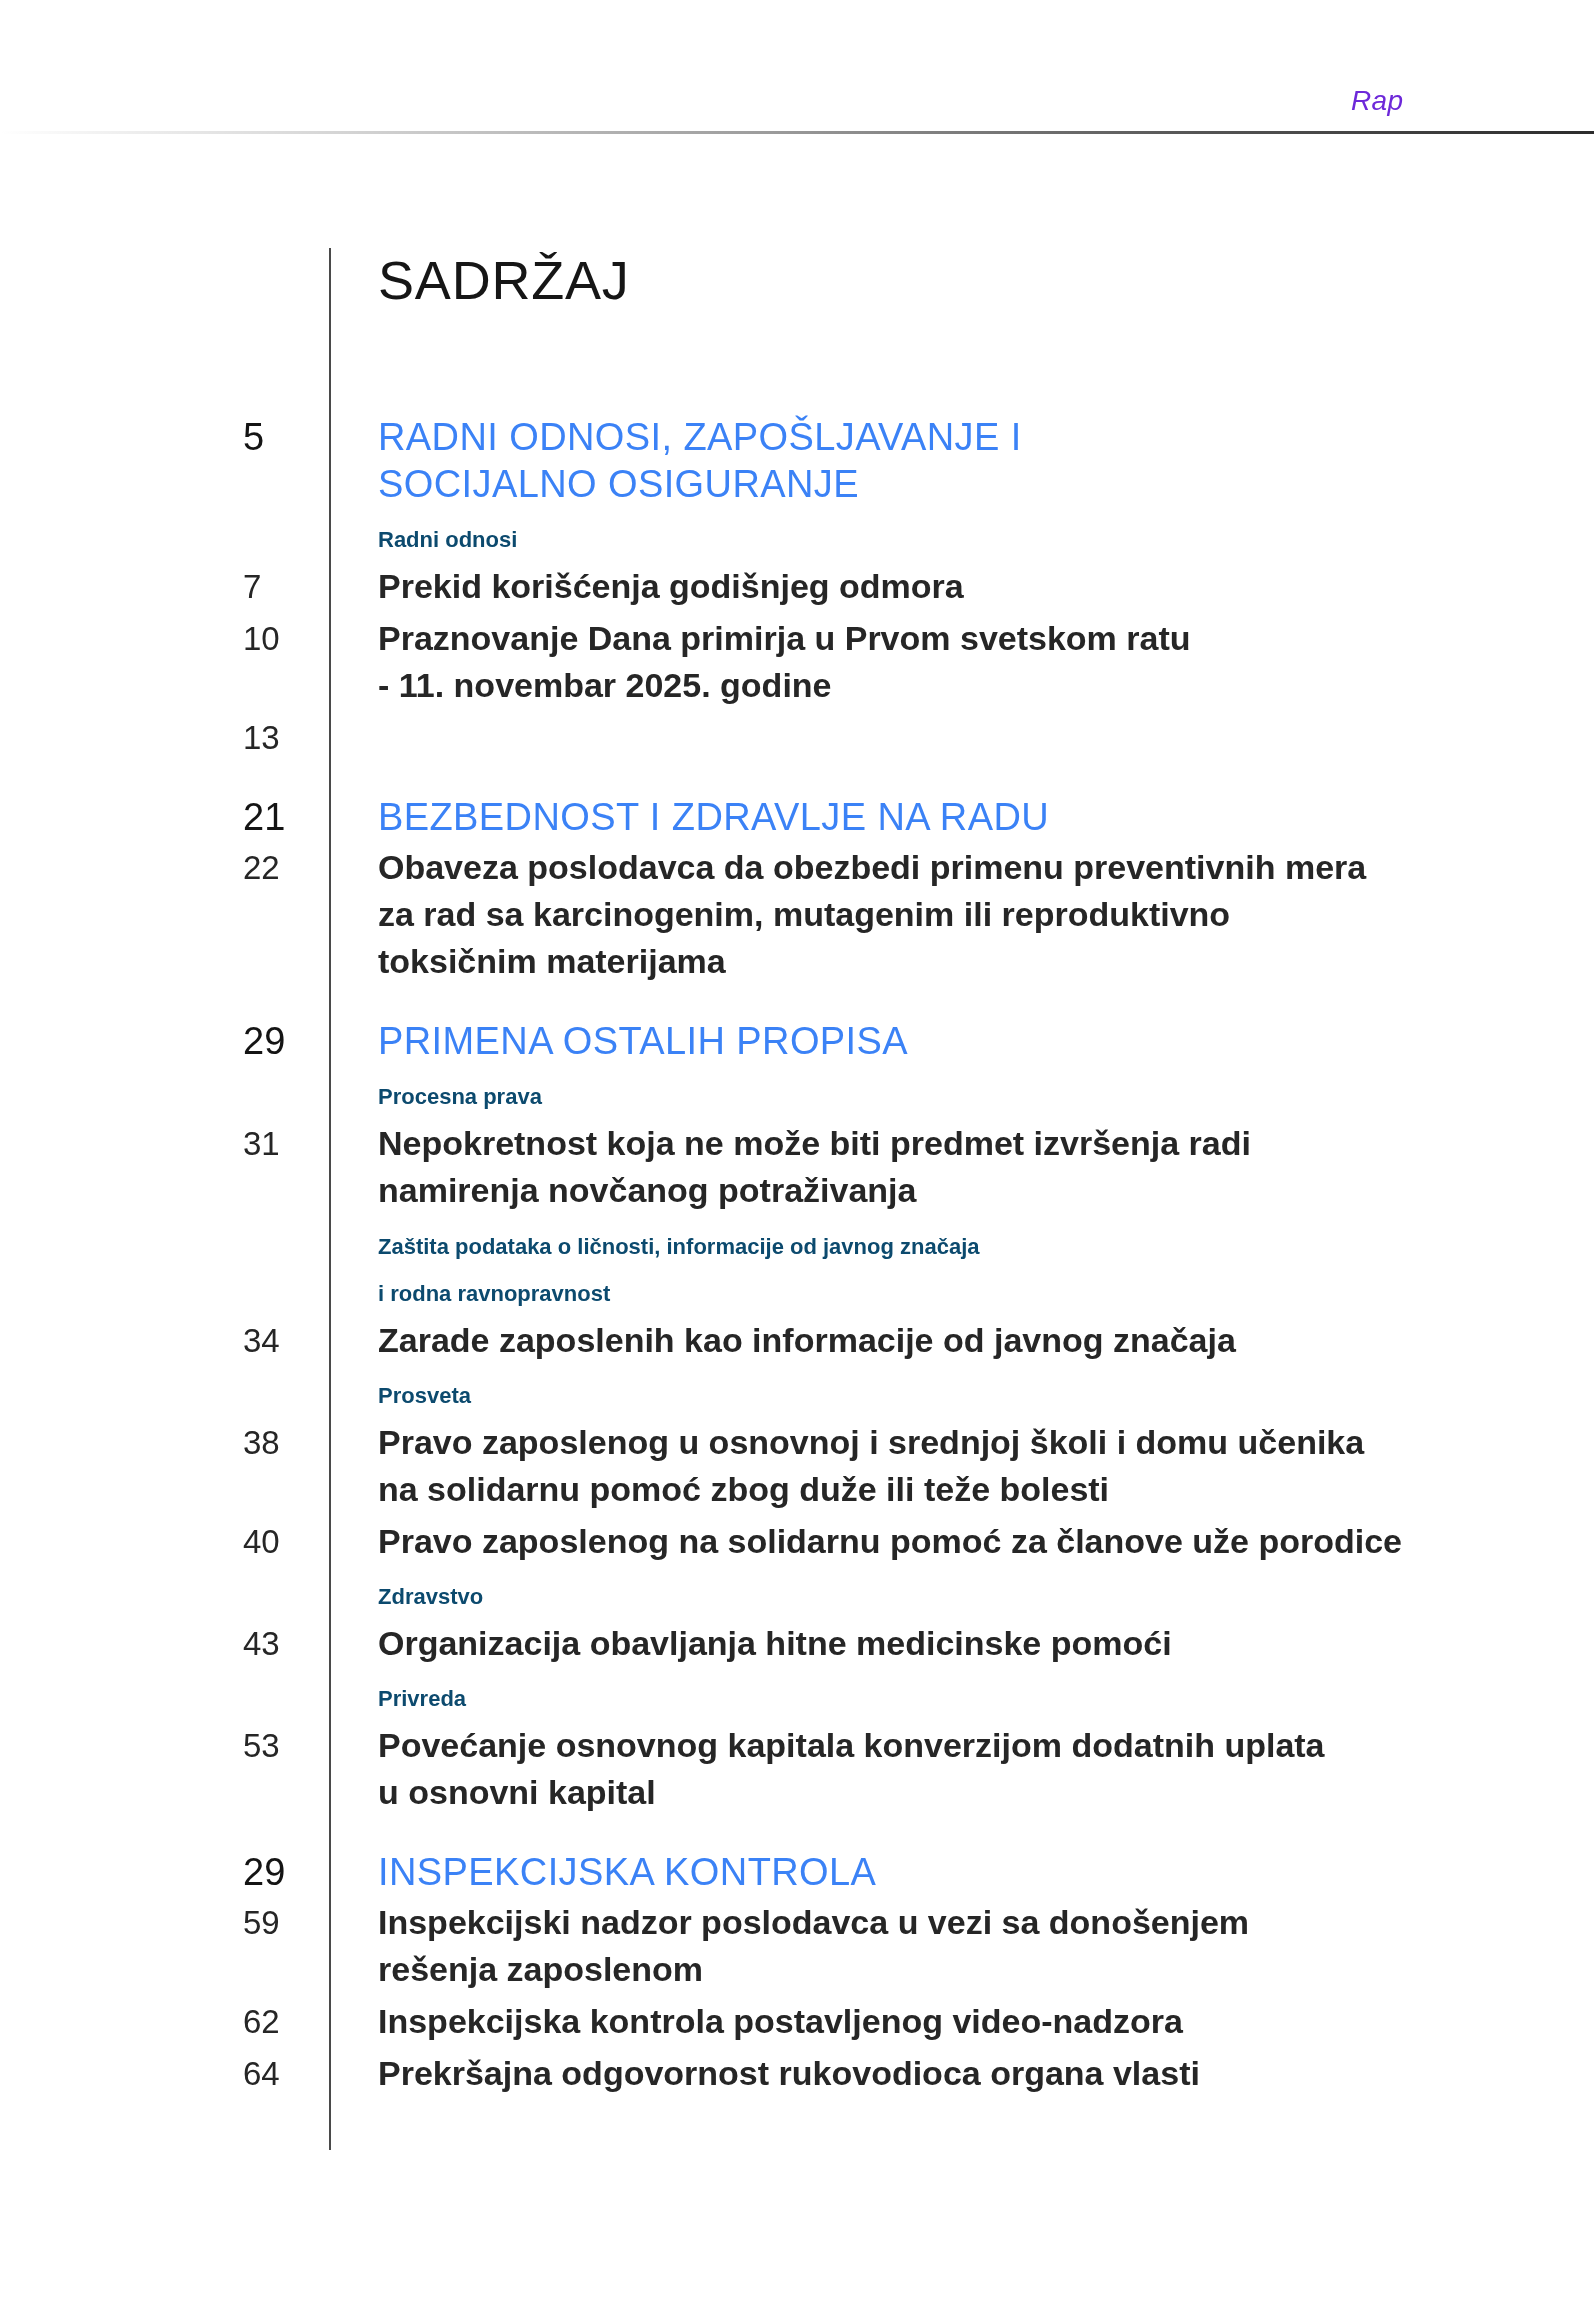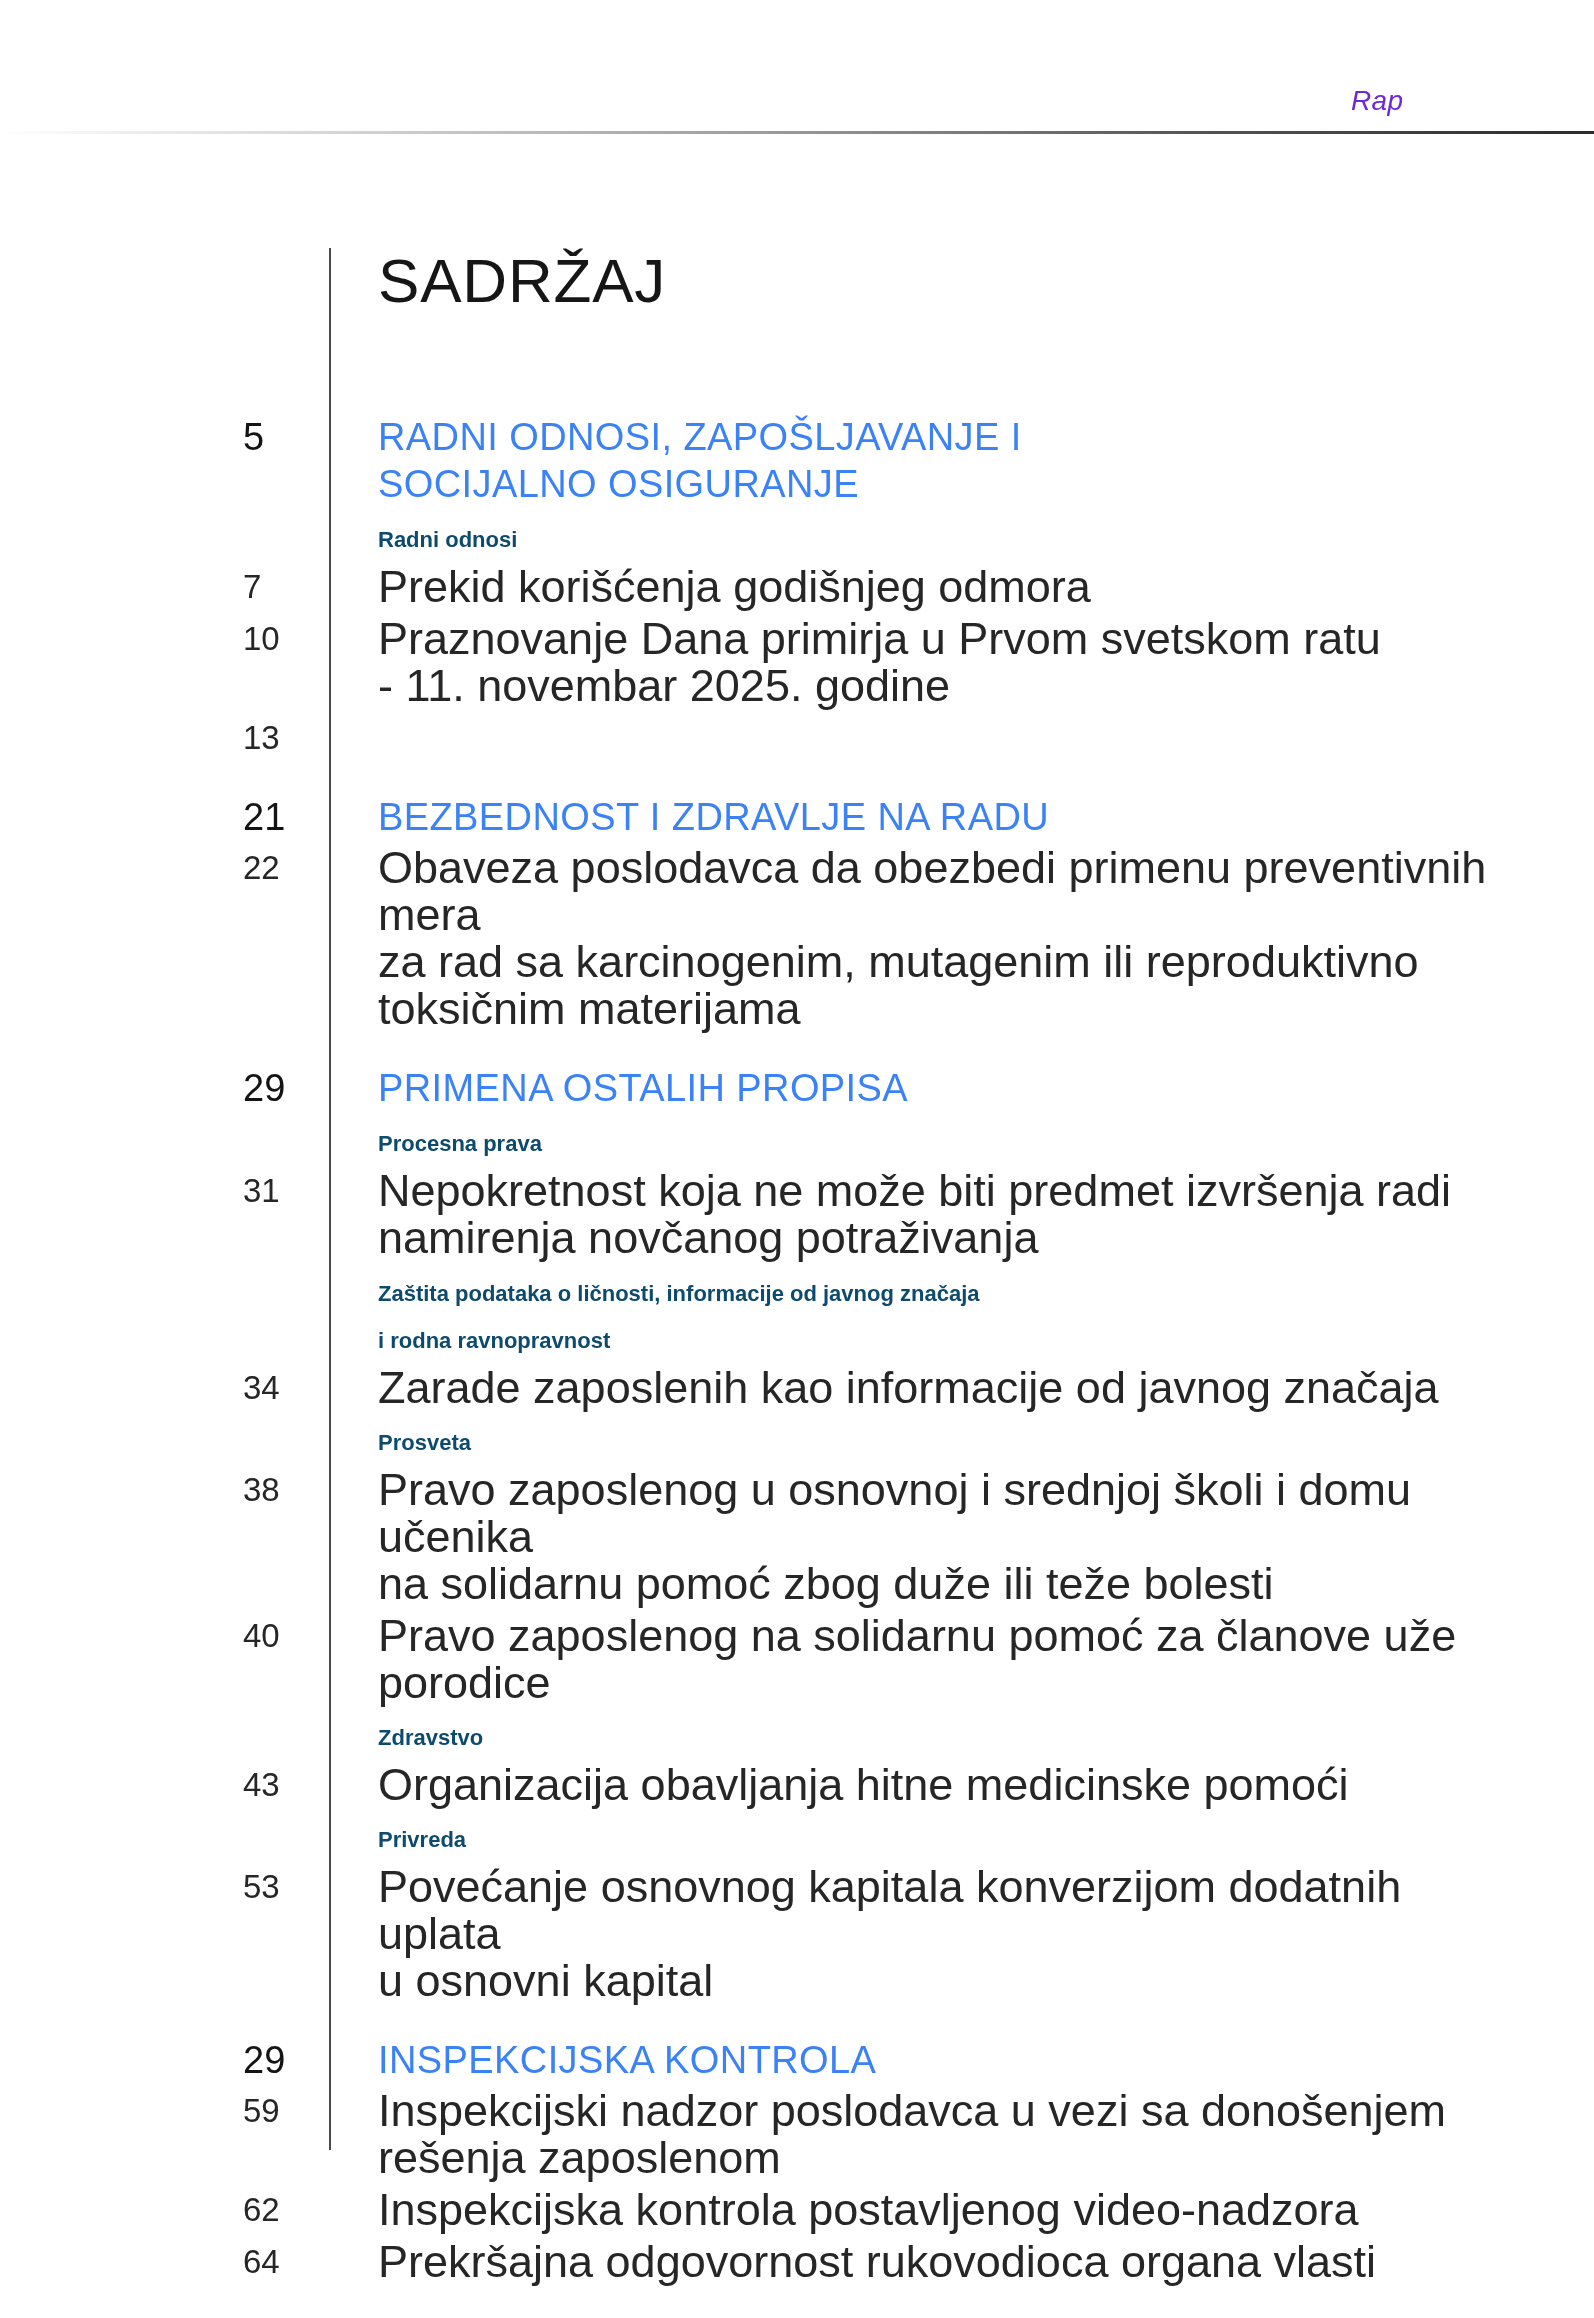--- a/index.html
+++ b/index.html
@@ -49,40 +49,40 @@
 
   
   .toc{
     position:absolute;
     left:243px;top:248px;
     width:1276px;
   }
   .toc-title{
     margin-left:135px;
     margin-bottom:101px;
-    font-size:62px;line-height:65px;
+    font-size:54px;line-height:65px;
     font-weight:300;
     letter-spacing:0.8px;
     color:#161616;
   }
   .row{display:flex;align-items:flex-start;}
   .row .num{
     width:135px;flex:0 0 135px;
     font-weight:300;
     color:var(--ink-light);
   }
   .row .body{
     flex:1 1 auto;
     white-space:pre-line;
     color:var(--ink-light);
   }
   
   .row.item{margin-bottom:4.9px;}
   .row.item .num{font-size:33px;line-height:47px;}
-  .row.item .body{font-size:45px;line-height:47px;font-weight:400;}
+  .row.item .body{font-size:34px;line-height:47px;font-weight:700;}
   
   .row.subhead{margin-top:8.2px;}
   .row.subhead .body{font-size:22px;line-height:47px;font-weight:600;color:#0c4a6e;}
   
   .row.section{margin-top:33px;margin-bottom:3.3px;}
   .row.section .num{font-size:38px;line-height:47px;font-weight:400;color:#141414;}
   .row.section .body{font-size:38px;line-height:47px;font-weight:400;letter-spacing:0.4px;color:#3b82f6;}
   .row.section:first-of-type{margin-top:0;}
 </style>
 </head>

